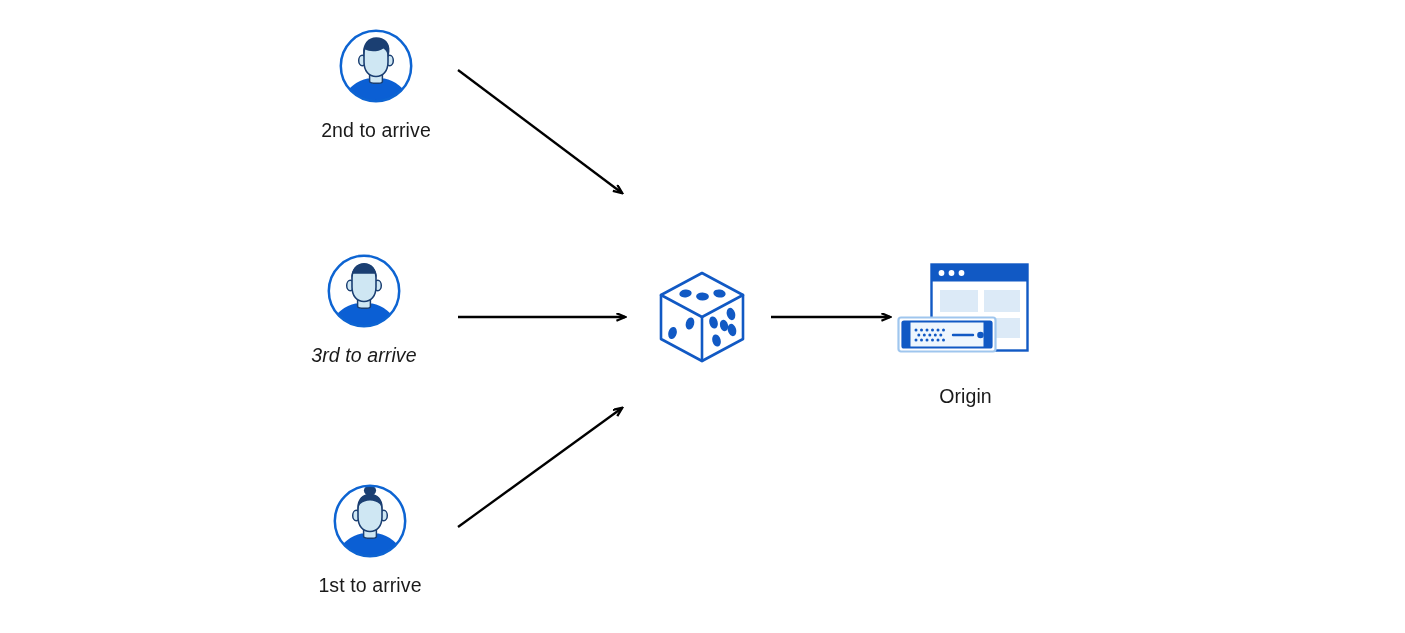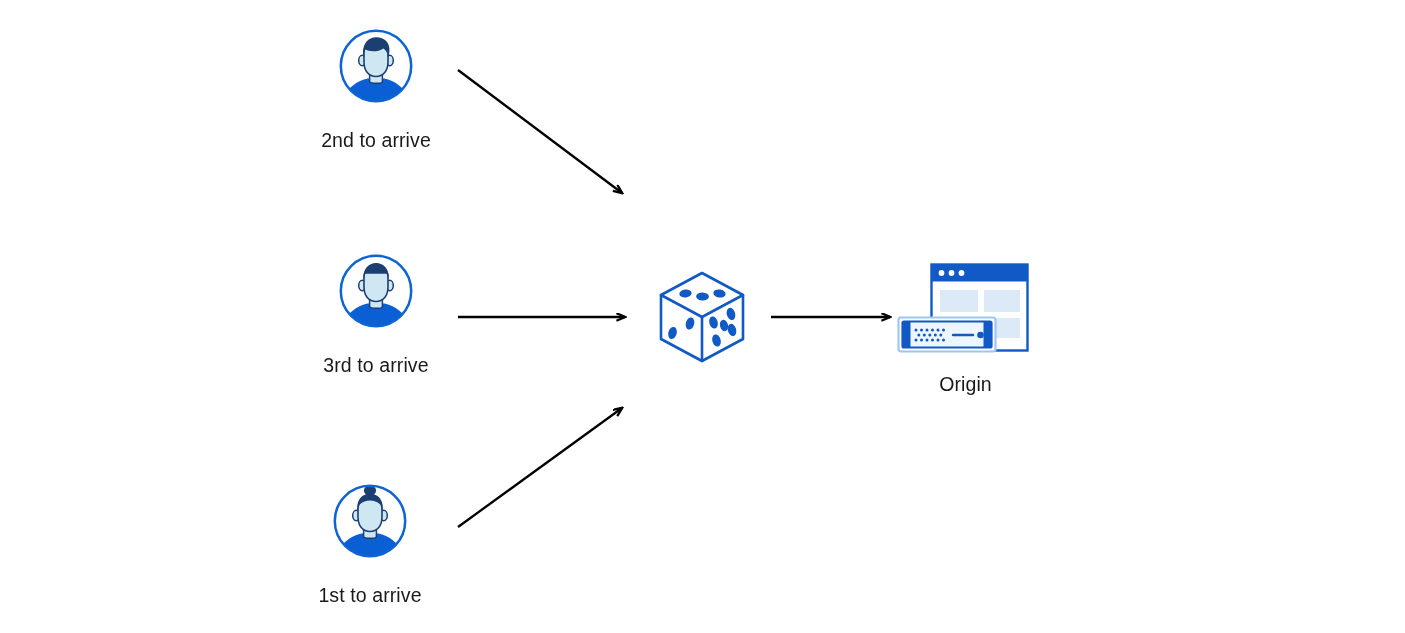--- a/index.html
+++ b/index.html
@@ -22,42 +22,42 @@
     position: absolute;
     display: flex;
     flex-direction: column;
     align-items: center;
   }
   .node-icon {
     display: block;
     line-height: 0;
   }
   .node-label {
-    margin-top: 24px;
+    margin-top: 14px;
     font-size: 19.5px;
     color: #1a1a1a;
     font-family: "Liberation Sans", sans-serif;
     white-space: nowrap;
     letter-spacing: 0.1px;
   }
   .arrow-layer {
     position: absolute;
     left: 0;
     top: 0;
     width: 1405px;
     height: 633px;
     pointer-events: none;
   }
   
   #node-client-2nd { left: 312px; top: 27px;  width: 128px; }
-  #node-client-3rd { left: 312px; top: 252px; width: 128px; }
+  #node-client-3rd { left: 300px; top: 252px; width: 128px; font-style: italic; }
   #node-client-1st { left: 306px; top: 482px; width: 128px; text-align: right; }
   #node-dice      { left: 655px; top: 267px; width: 94px; }
   #node-origin    { left: 893px; top: 255px; width: 145px; }
-  #node-origin .node-label { margin-top: 8px; text-align: center; }
+  #node-origin .node-label { margin-top: 20px; text-align: center; }
 </style>
 </head>
 <body>
 
 <div id="canvas">
 
   <svg class="arrow-layer" viewBox="0 0 1405 633" width="1405" height="633" xmlns="http://www.w3.org/2000/svg">
     <defs>
       <marker id="ah" markerWidth="11" markerHeight="11" refX="9.2" refY="4.2" orient="auto" markerUnits="userSpaceOnUse">
         <path d="M0.6,0.4 L9.6,4.2 L0.6,8.0" fill="none" stroke="#000000" stroke-width="2.3" stroke-linecap="butt" stroke-linejoin="miter"></path>

